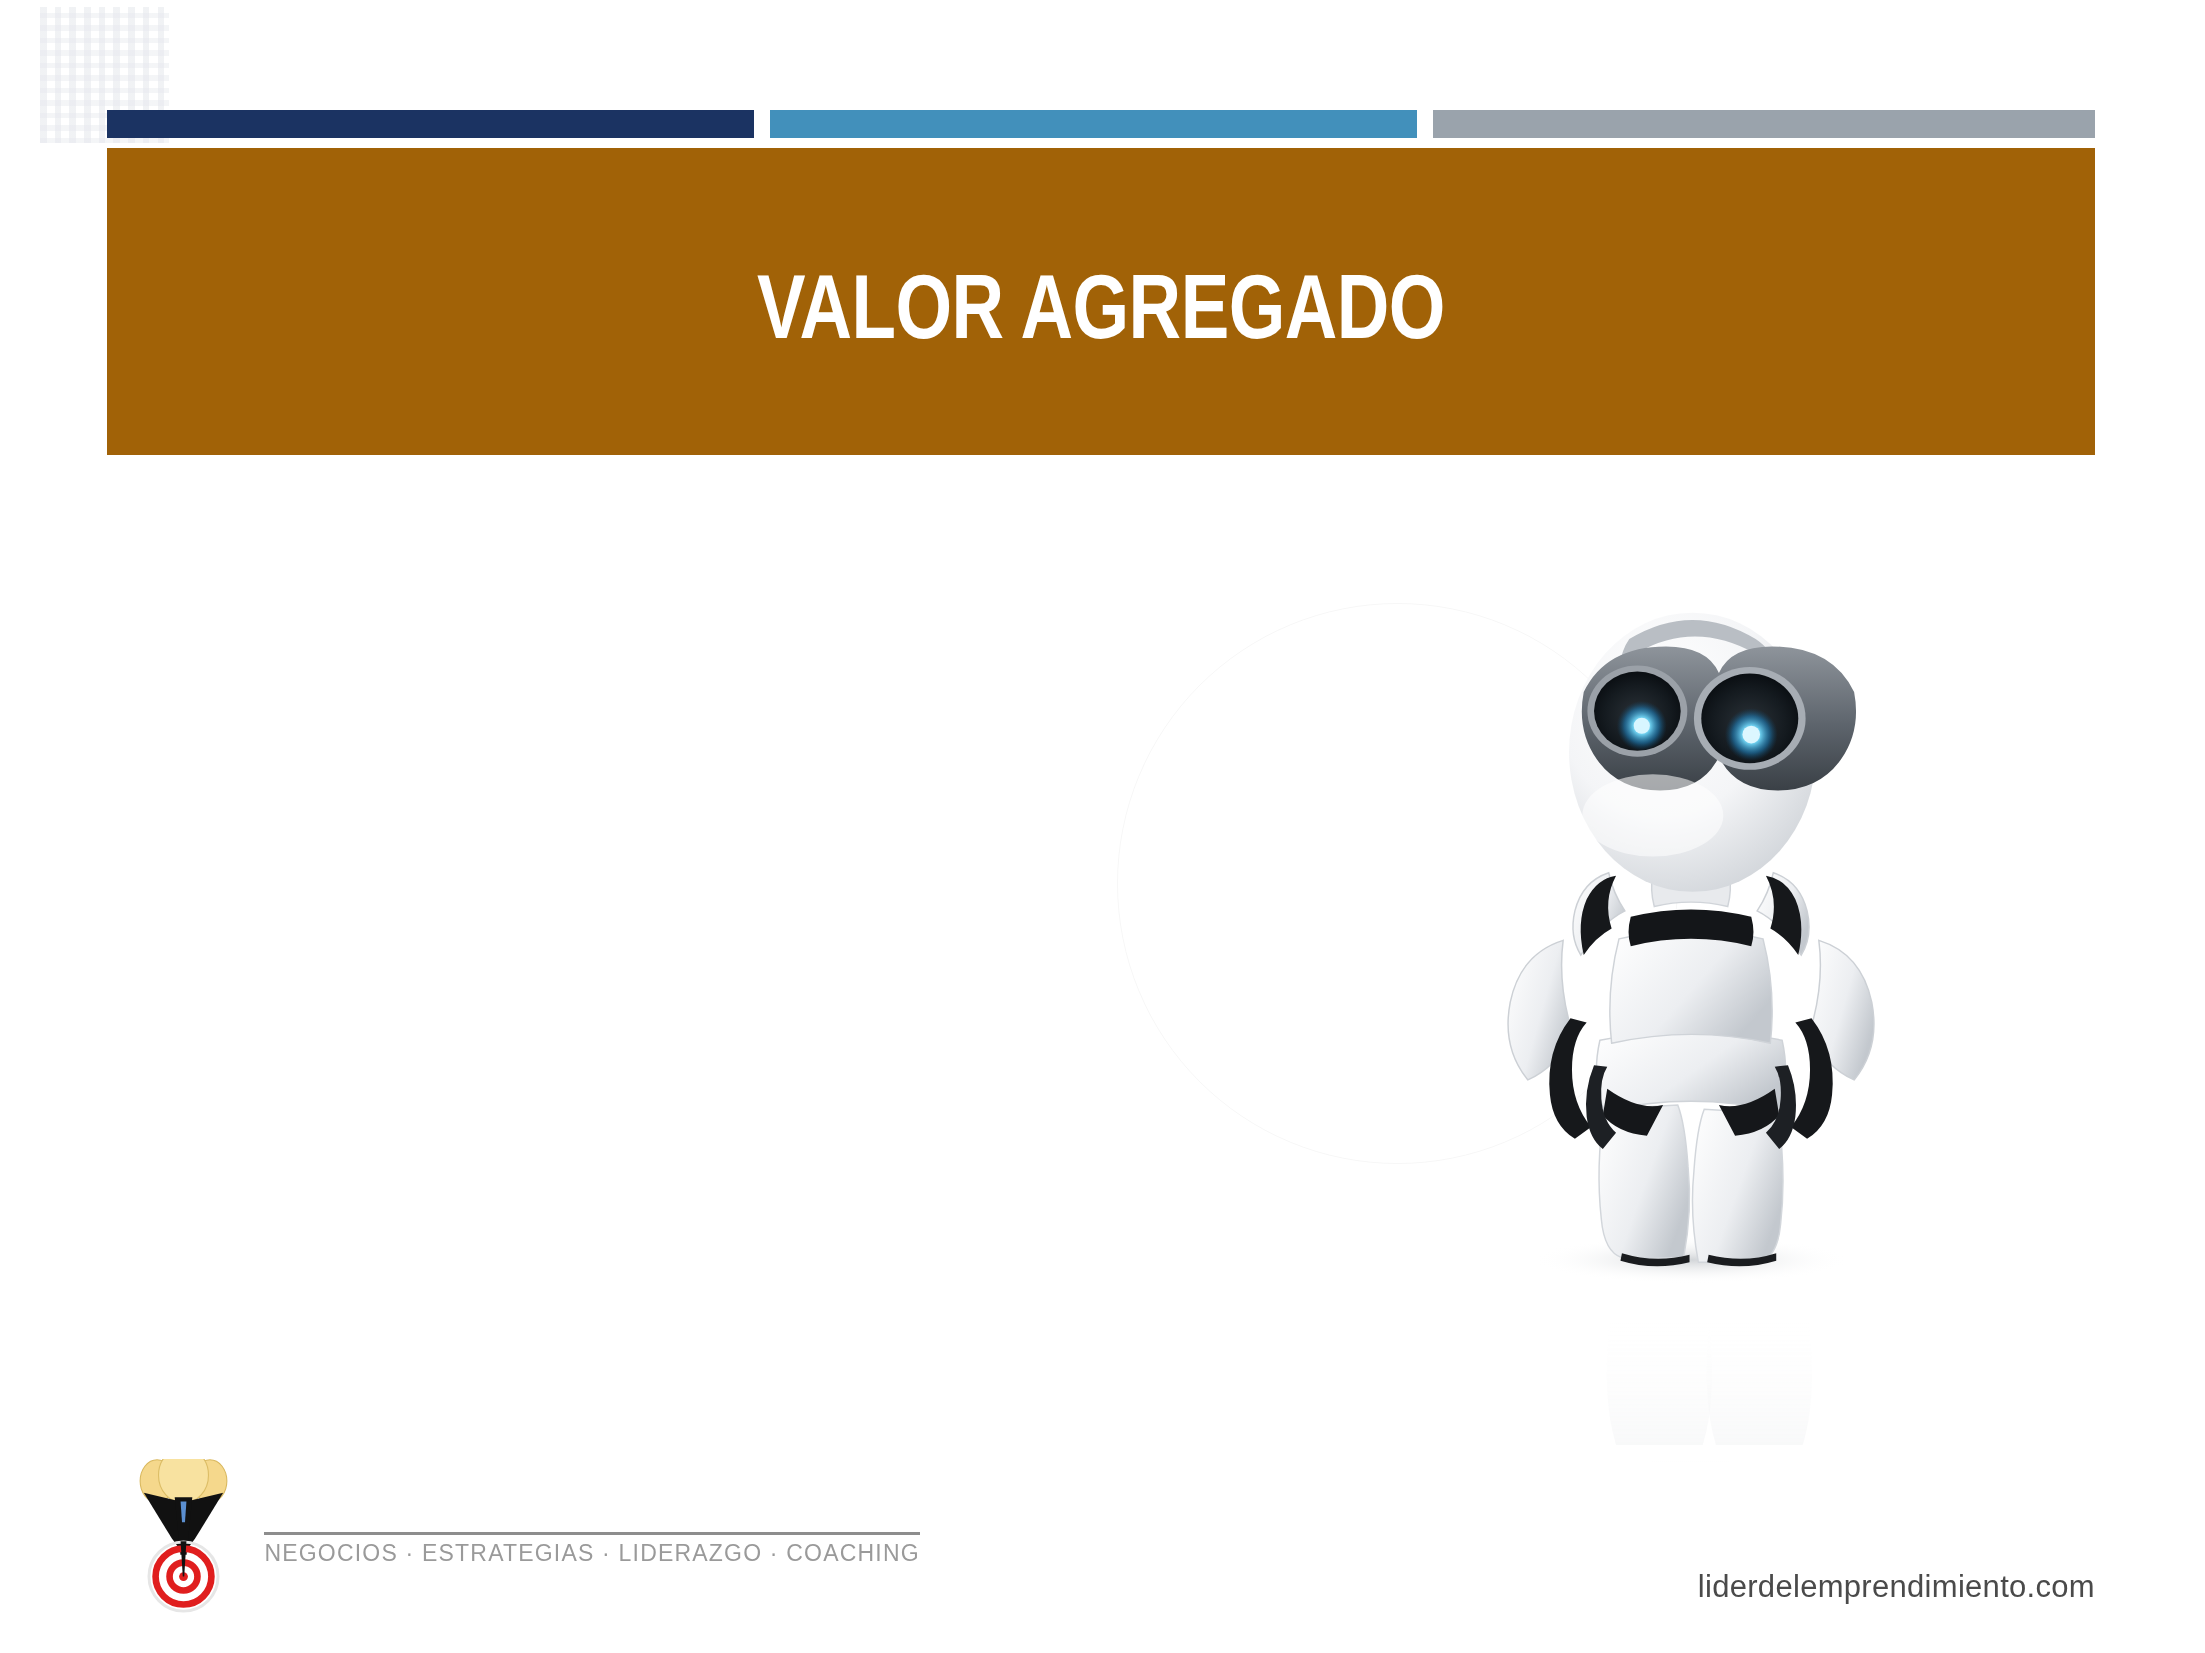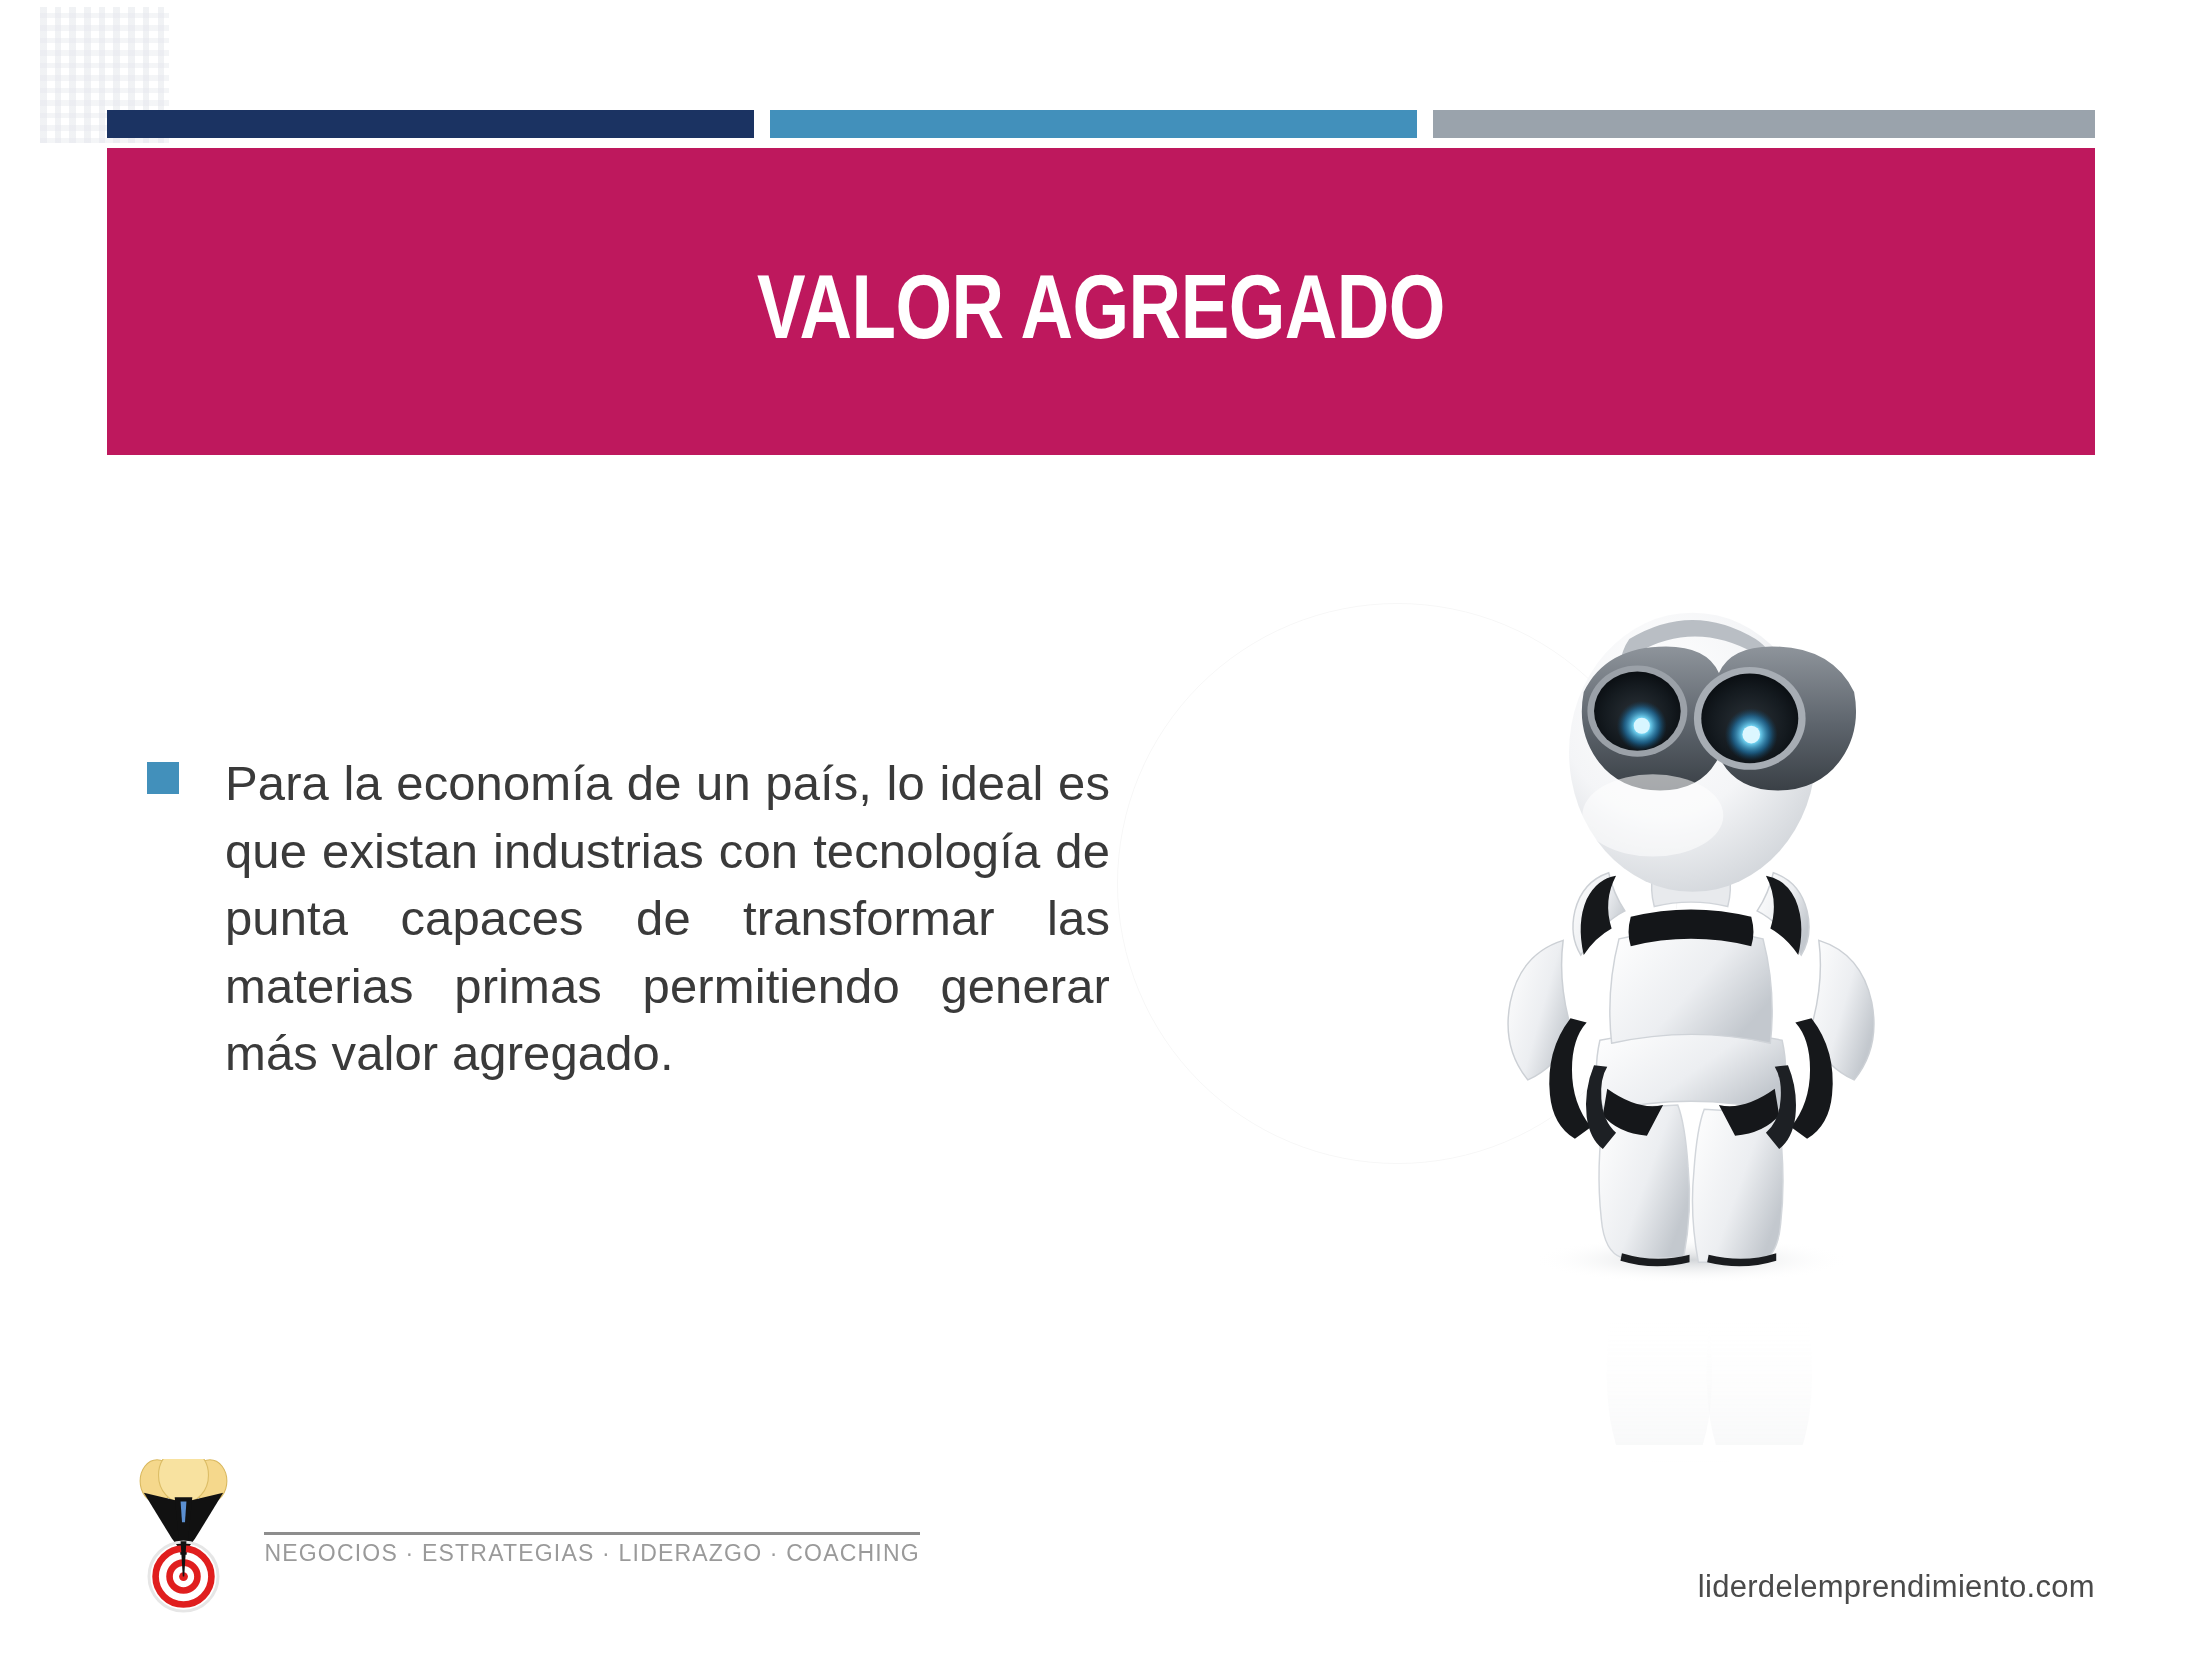--- a/index.html
+++ b/index.html
@@ -53,21 +53,21 @@
   .bar-blue  { flex: 0 0 647px;  background: #4290bb; }
   .bar-gray  { flex: 1 1 auto;   background: #9aa3ac; }
 
   
   .header-band {
     position: absolute;
     left: 107px;
     top: 148px;
     width: 1988px;
     height: 307px;
-    background: #be185d;
+    background: #a16207;
     display: flex;
     align-items: center;
     justify-content: center;
   }
   .slide-title {
     color: #ffffff;
     font-family: "Liberation Sans Narrow", "Liberation Sans", sans-serif;
     font-size: 91px;
     font-weight: 700;
     letter-spacing: -0.7px;
@@ -193,24 +193,20 @@
     <div class="bar bar-blue"></div>
     <div class="bar bar-gray"></div>
   </div>
 
   <div class="header-band">
     <div class="slide-title">VALOR AGREGADO</div>
   </div>
 
   <div class="bg-circle"></div>
 
-  <div class="body-block">
-    <div class="bullet-marker"></div>
-    <div class="bullet-text">Para la economía de un país, lo ideal es que existan industrias con tecnología de punta capaces de transformar las materias primas permitiendo generar más valor agregado.</div>
-  </div>
 
   <div class="robot-wrap">
     <svg class="robot-svg" viewBox="0 0 740 1180" xmlns="http://www.w3.org/2000/svg" aria-hidden="true">
       <defs>
         <radialGradient id="headG" cx="38%" cy="30%" r="78%">
           <stop offset="0%" stop-color="#ffffff"></stop>
           <stop offset="55%" stop-color="#f4f5f7"></stop>
           <stop offset="100%" stop-color="#cfd3d8"></stop>
         </radialGradient>
         <linearGradient id="visorG" x1="0" y1="0" x2="0" y2="1">

